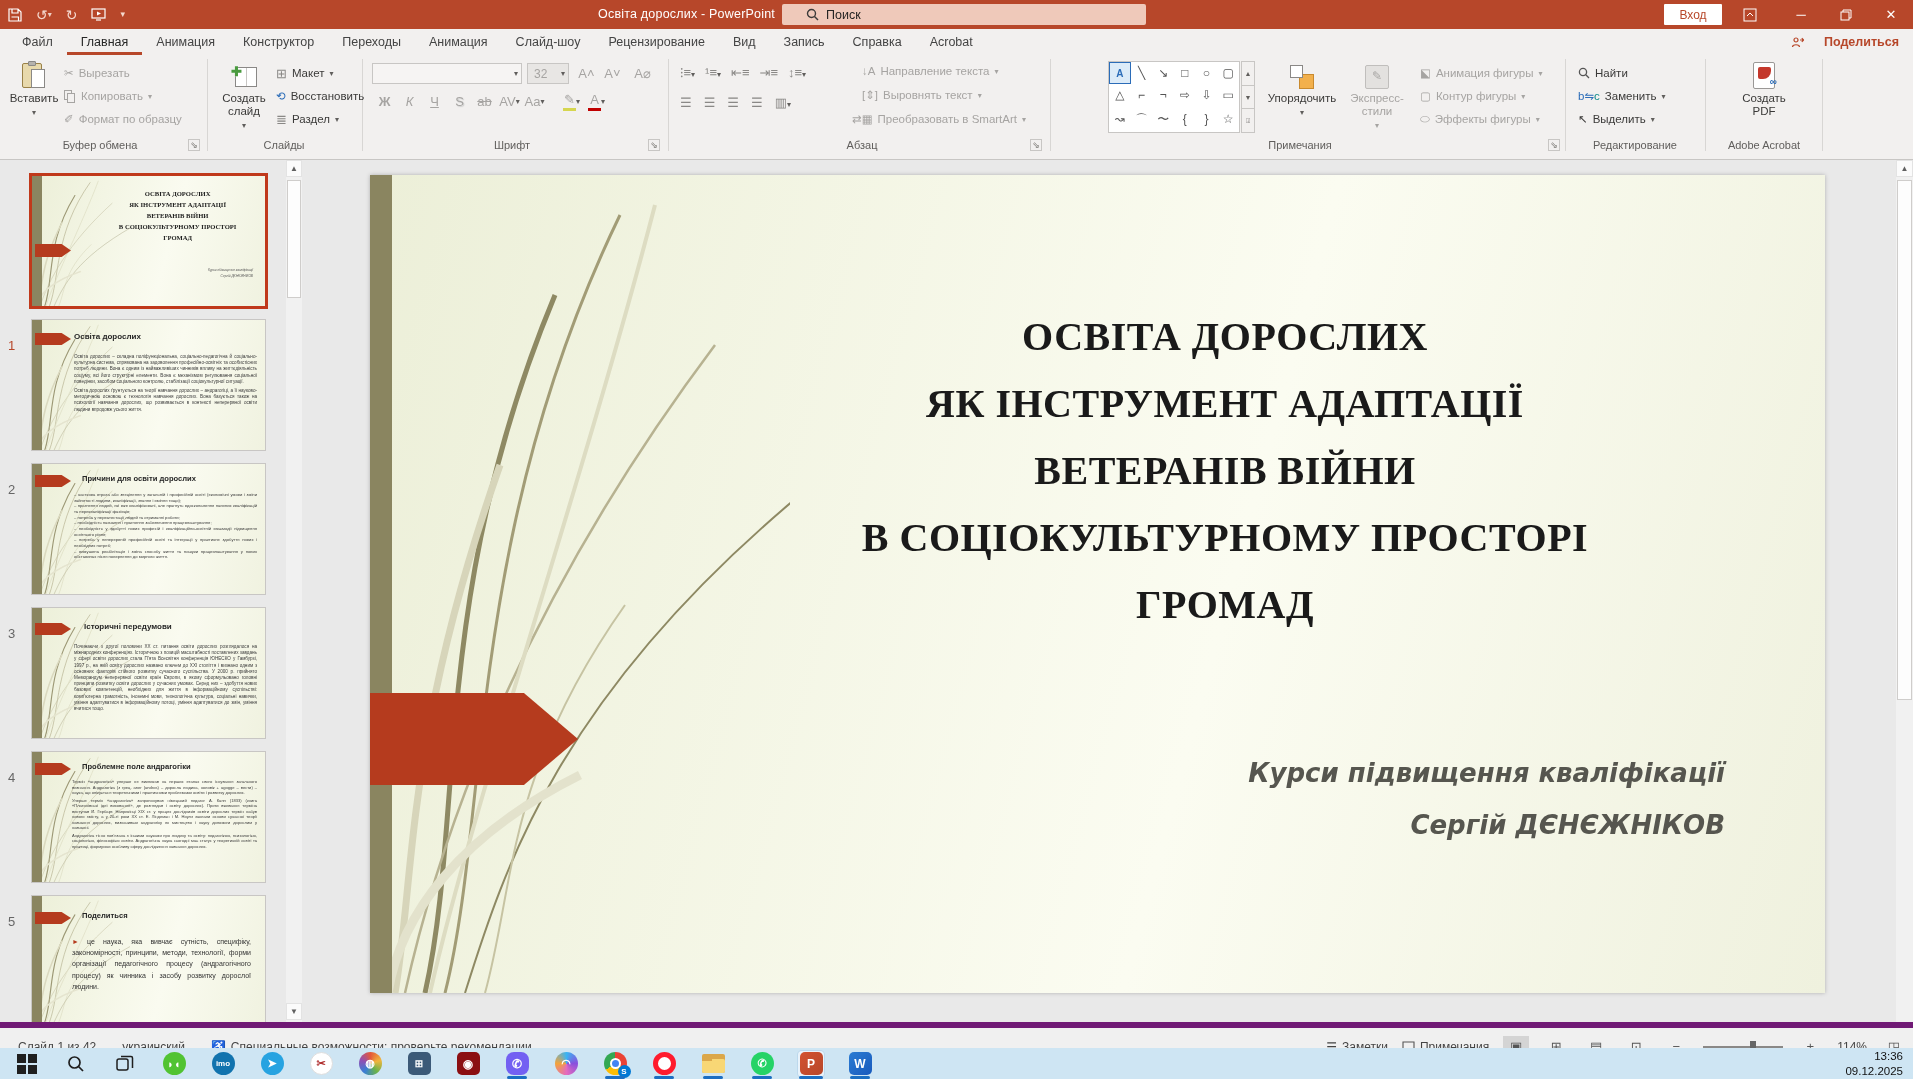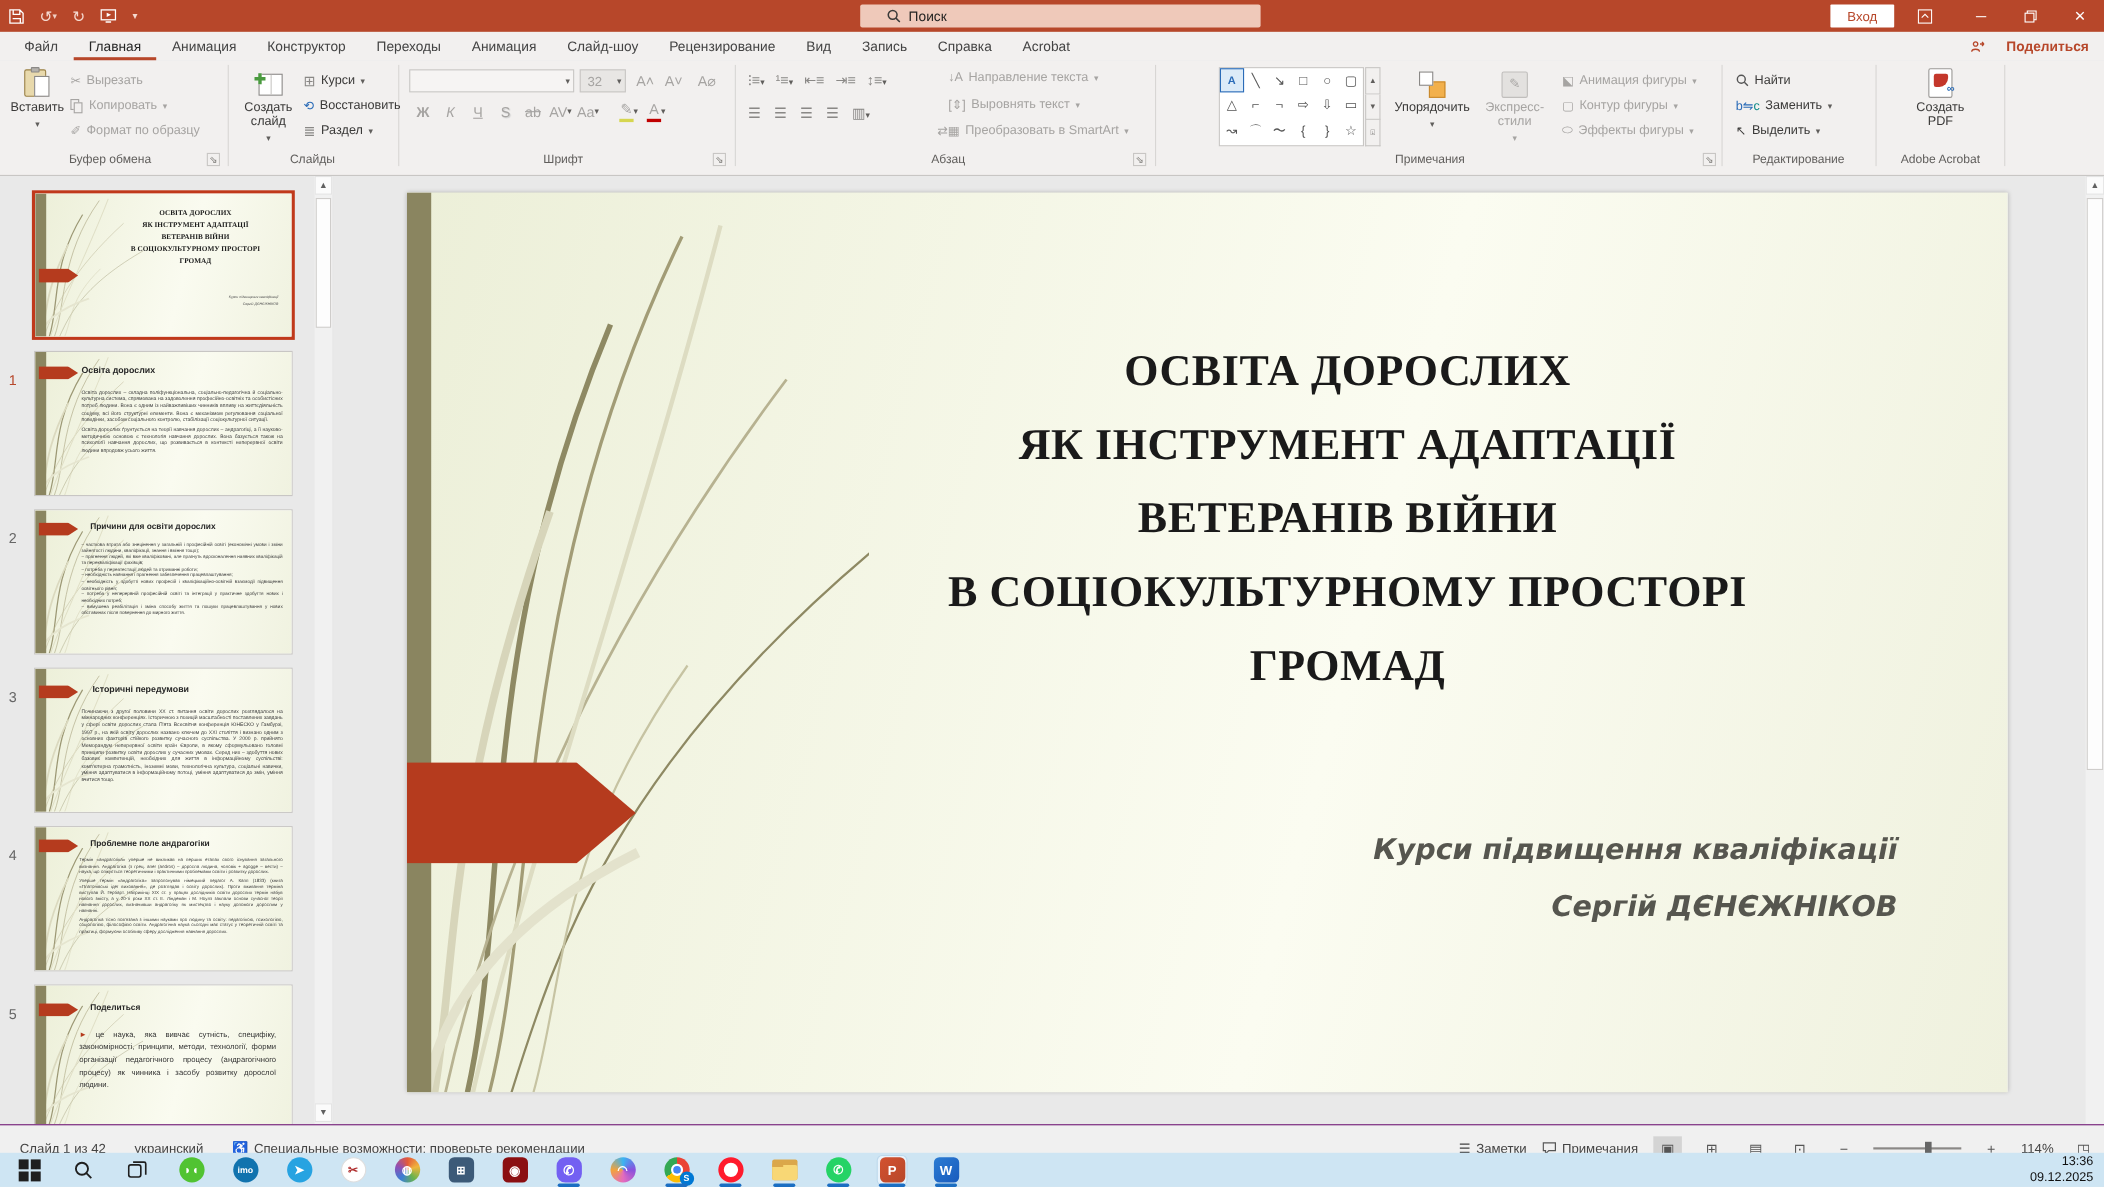--- a/index.html
+++ b/index.html
@@ -86,21 +86,21 @@
   .cscroll .arr { position:absolute; left:0; top:0; width:17px; height:17px; background:#fbfbfb; color:#606060; font-size:8px; display:flex; align-items:center; justify-content:center; border:1px solid #e3e3e3; }
   .cscroll .thumbbar { position:absolute; left:1px; top:20px; width:15px; height:520px; background:#fdfdfd; border:1px solid #cfcdcb; }
   .slide { position:absolute; left:67px; top:15px; width:1455px; height:818px; background:linear-gradient(105deg,#ecefd8,#fbfcf1 58%,#eff1de); box-shadow:0 0 4px rgba(0,0,0,.25); overflow:hidden; }
   .slide .bar { position:absolute; left:0; top:0; width:22px; height:100%; background:#8a8560; }
   .slide .grass { position:absolute; left:0; bottom:0; width:420px; height:818px; }
   .slide .arrow { position:absolute; left:0; top:518px; width:208px; height:92px; background:#b53b1e; clip-path:polygon(0 0,74% 0,100% 50%,74% 100%,0 100%); }
   .stitle { position:absolute; left:300px; top:128px; width:1110px; text-align:center; font-family:"Liberation Serif", serif; font-weight:700; font-size:40px; line-height:67px; color:#1a1a1a; letter-spacing:.5px; }
   .ssub { position:absolute; right:100px; top:572px; width:800px; text-align:right; font-family:"DejaVu Sans", sans-serif; font-style:italic; font-weight:600; font-size:26px; line-height:52px; color:#56564f; }
 
   
-  .statusbar { position:absolute; left:0; top:1022px; width:1913px; height:43px; background:#f0f0f0; border-top:1px solid #701a75; display:flex; align-items:center; font-size:12px; color:#444; }
+  .statusbar { position:absolute; left:0; top:1022px; width:1913px; height:43px; background:#f0f0f0; border-top:6px solid #701a75; display:flex; align-items:center; font-size:12px; color:#444; }
   .sb-left { display:flex; align-items:center; gap:26px; padding-left:18px; }
   .sb-right { position:absolute; right:6px; display:flex; align-items:center; gap:14px; }
   .sb-item { display:flex; align-items:center; gap:5px; white-space:nowrap; }
   .viewbtn { width:26px; height:22px; display:flex; align-items:center; justify-content:center; font-size:13px; color:#555; }
   .viewbtn.active { background:#d4d4d4; }
   .zoomtrack { position:relative; width:80px; height:2px; background:#8a8886; }
   .zoomhandle { position:absolute; left:58%; top:-5px; width:6px; height:12px; background:#666; }
 
   
   .taskbar { position:absolute; left:0; top:1048px; width:1913px; height:31px; background:#cee5f3; display:flex; align-items:center; padding-left:14px; gap:23px; }
@@ -145,20 +145,21 @@
       <span class="qbtn">↻</span>
       <span class="qbtn">
           <svg width="15" height="13" viewBox="0 0 15 13">
             <rect x="1" y="1" width="13" height="9" stroke="#fff" fill="none" stroke-width="1.2"></rect>
             <path d="M6 3.5 l4 2 -4 2 z" fill="#fff"></path>
             <path d="M5 12 h5" stroke="#fff" stroke-width="1.2"></path>
           </svg>
         </span>
       <span class="qbtn" style="font-size:9px">▾</span>
     </div>
+    <div class="tb-title">Освіта дорослих  -  PowerPoint</div>
     <div class="tb-search">
       <svg width="13" height="13" viewBox="0 0 13 13">
           <circle cx="5.5" cy="5.5" r="4" stroke="#3b3a39" fill="none" stroke-width="1.4"></circle>
           <path d="M8.5 8.5 L12 12" stroke="#3b3a39" stroke-width="1.4"></path>
         </svg>
       <span>Поиск</span>
     </div>
     <div class="signin">Вход</div>
     <div class="winbtn" style="left:1728px">
         <svg width="14" height="14" viewBox="0 0 14 14">
@@ -246,21 +247,21 @@
               <i></i>
             </i>
             <b class="plus">✚</b>
           </span>
         </span>
       <span>Создать слайд</span>
         <span class="caret">▾</span>
     </div>
     <div class="smallbtn" style="left:276px; top:7px">
         <span class="icg">⊞</span>
-        <span>Курси</span>
+        <span>Макет</span>
         <span class="caret">▾</span>
       </div>
     <div class="smallbtn" style="left:276px; top:30px">
         <span style="color:#2b6cb8">⟲</span>
         <span>Восстановить</span>
       </div>
     <div class="smallbtn" style="left:276px; top:53px">
         <span class="icg">≣</span>
         <span>Раздел</span>
         <span class="caret">▾</span>

